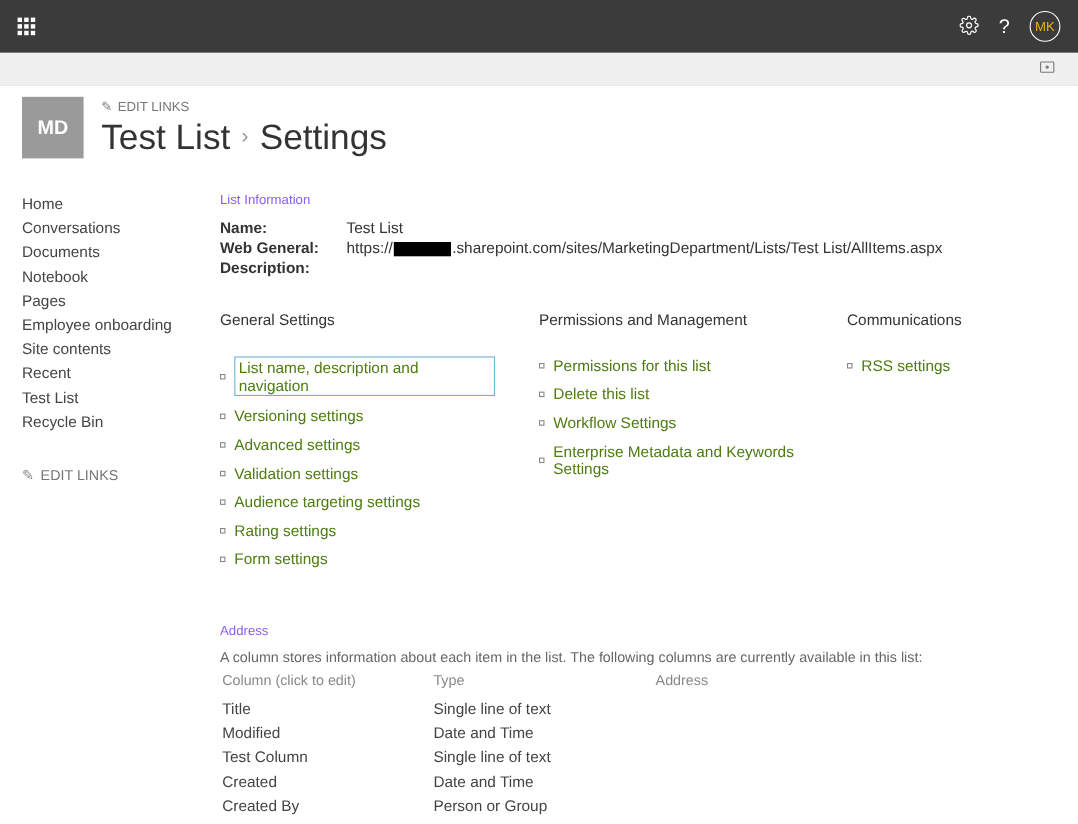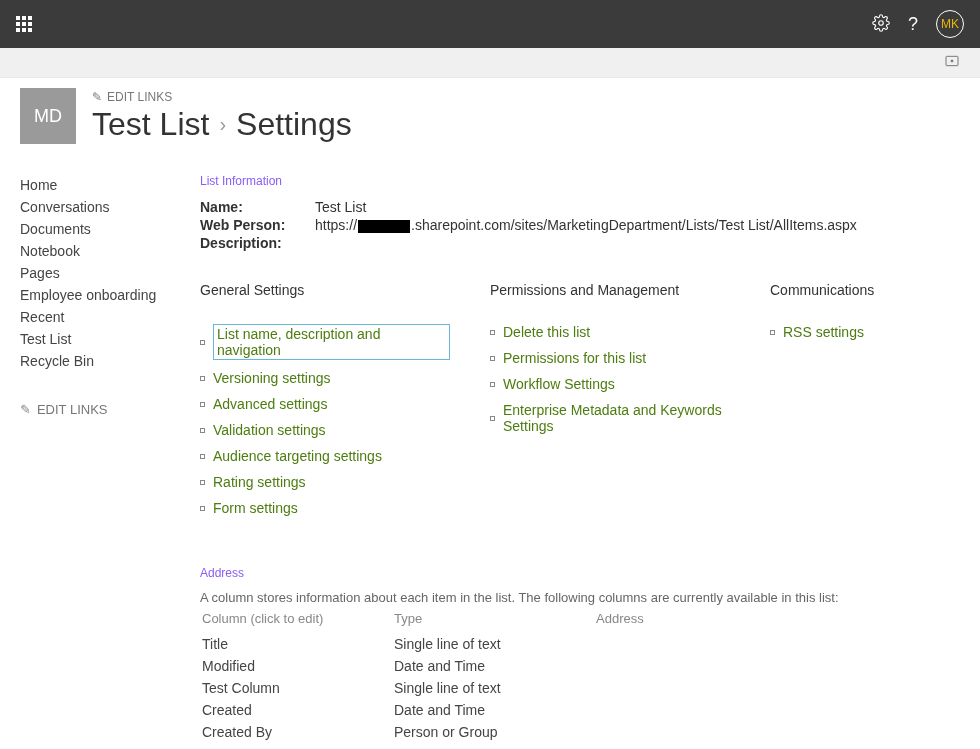--- a/index.html
+++ b/index.html
@@ -11,21 +11,21 @@
     .waffle { width: 16px; height: 16px; display: grid; grid-template-columns: repeat(3, 4px); grid-template-rows: repeat(3, 4px); gap: 2px; cursor: pointer; }
     .waffle span { background: #fff; width: 4px; height: 4px; }
     .topbar-right { display: flex; align-items: center; gap: 18px; }
     .topbar-icon { color: #fff; cursor: pointer; }
     .avatar { width: 28px; height: 28px; border: 1.5px solid #fff; border-radius: 50%; display: flex; align-items: center; justify-content: center; color: #eab308; font-size: 12px; cursor: pointer; }
 
     .ribbon { background: #f0f0f0; height: 30px; border-bottom: 1px solid #e8e8e8; display: flex; justify-content: flex-end; align-items: center; padding-right: 20px; }
     .ribbon-icon { color: #666; cursor: pointer; }
 
     .header-area { display: flex; align-items: center; padding: 10px 20px 0 20px; gap: 16px; }
-    .site-logo { width: 56px; height: 56px; background: #9a9a9a; color: #fff; display: flex; align-items: center; justify-content: center; font-size: 18px; font-weight: 400; }
+    .site-logo { width: 56px; height: 56px; background: #9a9a9a; color: #fff; display: flex; align-items: center; justify-content: center; font-size: 18px; font-weight: 700; }
     .header-content { }
     .edit-links-top { color: #777; font-size: 12px; margin-bottom: 2px; cursor: pointer; }
     .edit-links-top .pencil { margin-right: 5px; }
     .page-title { font-size: 32px; color: #333; font-weight: 300; display: flex; align-items: center; gap: 10px; }
     .page-title .crumb { color: #333; }
     .page-title .sep { color: #999; font-size: 20px; }
 
     .main { display: flex; padding: 30px 20px; gap: 20px; }
     .sidebar { width: 160px; flex-shrink: 0; }
     .sidebar ul { list-style: none; }
@@ -117,39 +117,40 @@
 <div class="main">
 
   <nav class="sidebar">
     <ul id="sidebar-list">
         <li>Home</li>
         <li>Conversations</li>
         <li>Documents</li>
         <li>Notebook</li>
         <li>Pages</li>
         <li>Employee onboarding</li>
+        <li>Site contents</li>
         <li>Recent</li>
         <li>Test List</li>
         <li>Recycle Bin</li>
       </ul>
     <div class="edit-links">
       <span class="pencil">✎</span><span>EDIT LINKS</span>
     </div>
   </nav>
 
   <div class="content">
 
     <div class="info-table">
       <div class="section-heading">List Information</div>
       <div class="info-row">
         <span class="info-label">Name:</span>
         <span class="info-value">Test List</span>
       </div>
       <div class="info-row">
-        <span class="info-label">Web Person:</span>
+        <span class="info-label">Web General:</span>
         <span class="info-value">
           <span>https://</span><span class="redacted"></span><span>.sharepoint.com/sites/MarketingDepartment/Lists/Test List/AllItems.aspx</span>
         </span>
       </div>
       <div class="info-row">
         <span class="info-label">Description:</span>
         <span class="info-value"></span>
       </div>
     </div>
 
@@ -185,25 +186,25 @@
               <span class="bullet"></span>
               <a href="#">Form settings</a>
             </li>
           </ul>
       </div>
       <div class="settings-col col2">
         <h3>Permissions and Management</h3>
         <ul class="link-list" id="permissions-links">
             <li>
               <span class="bullet"></span>
+              <a href="#">Permissions for this list</a>
+            </li>
+            <li>
+              <span class="bullet"></span>
               <a href="#">Delete this list</a>
-            </li>
-            <li>
-              <span class="bullet"></span>
-              <a href="#">Permissions for this list</a>
             </li>
             <li>
               <span class="bullet"></span>
               <a href="#">Workflow Settings</a>
             </li>
             <li>
               <span class="bullet"></span>
               <a href="#">Enterprise Metadata and Keywords Settings</a>
             </li>
           </ul>

